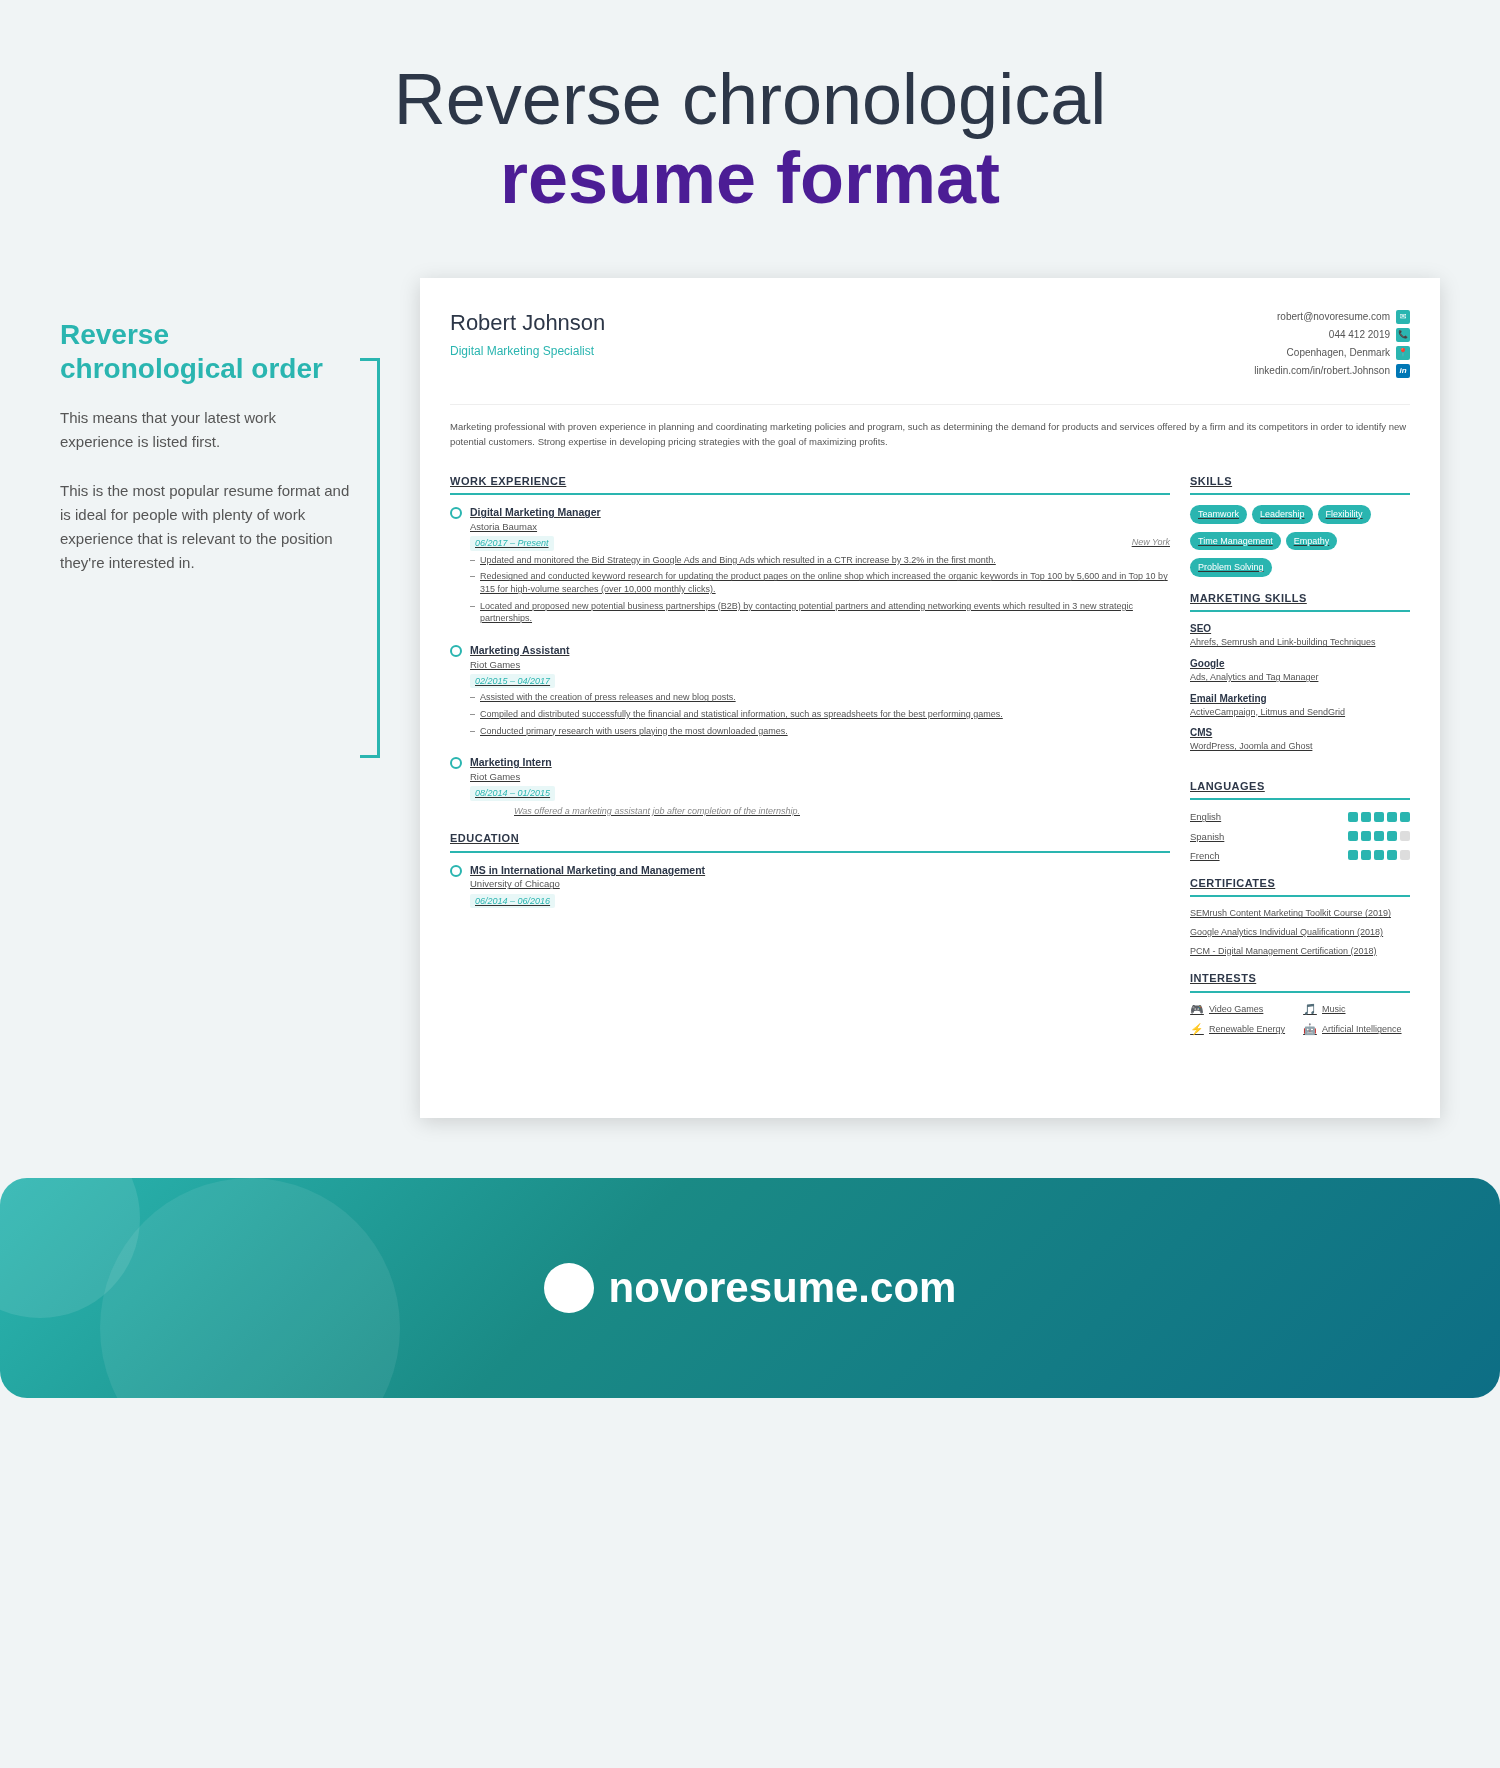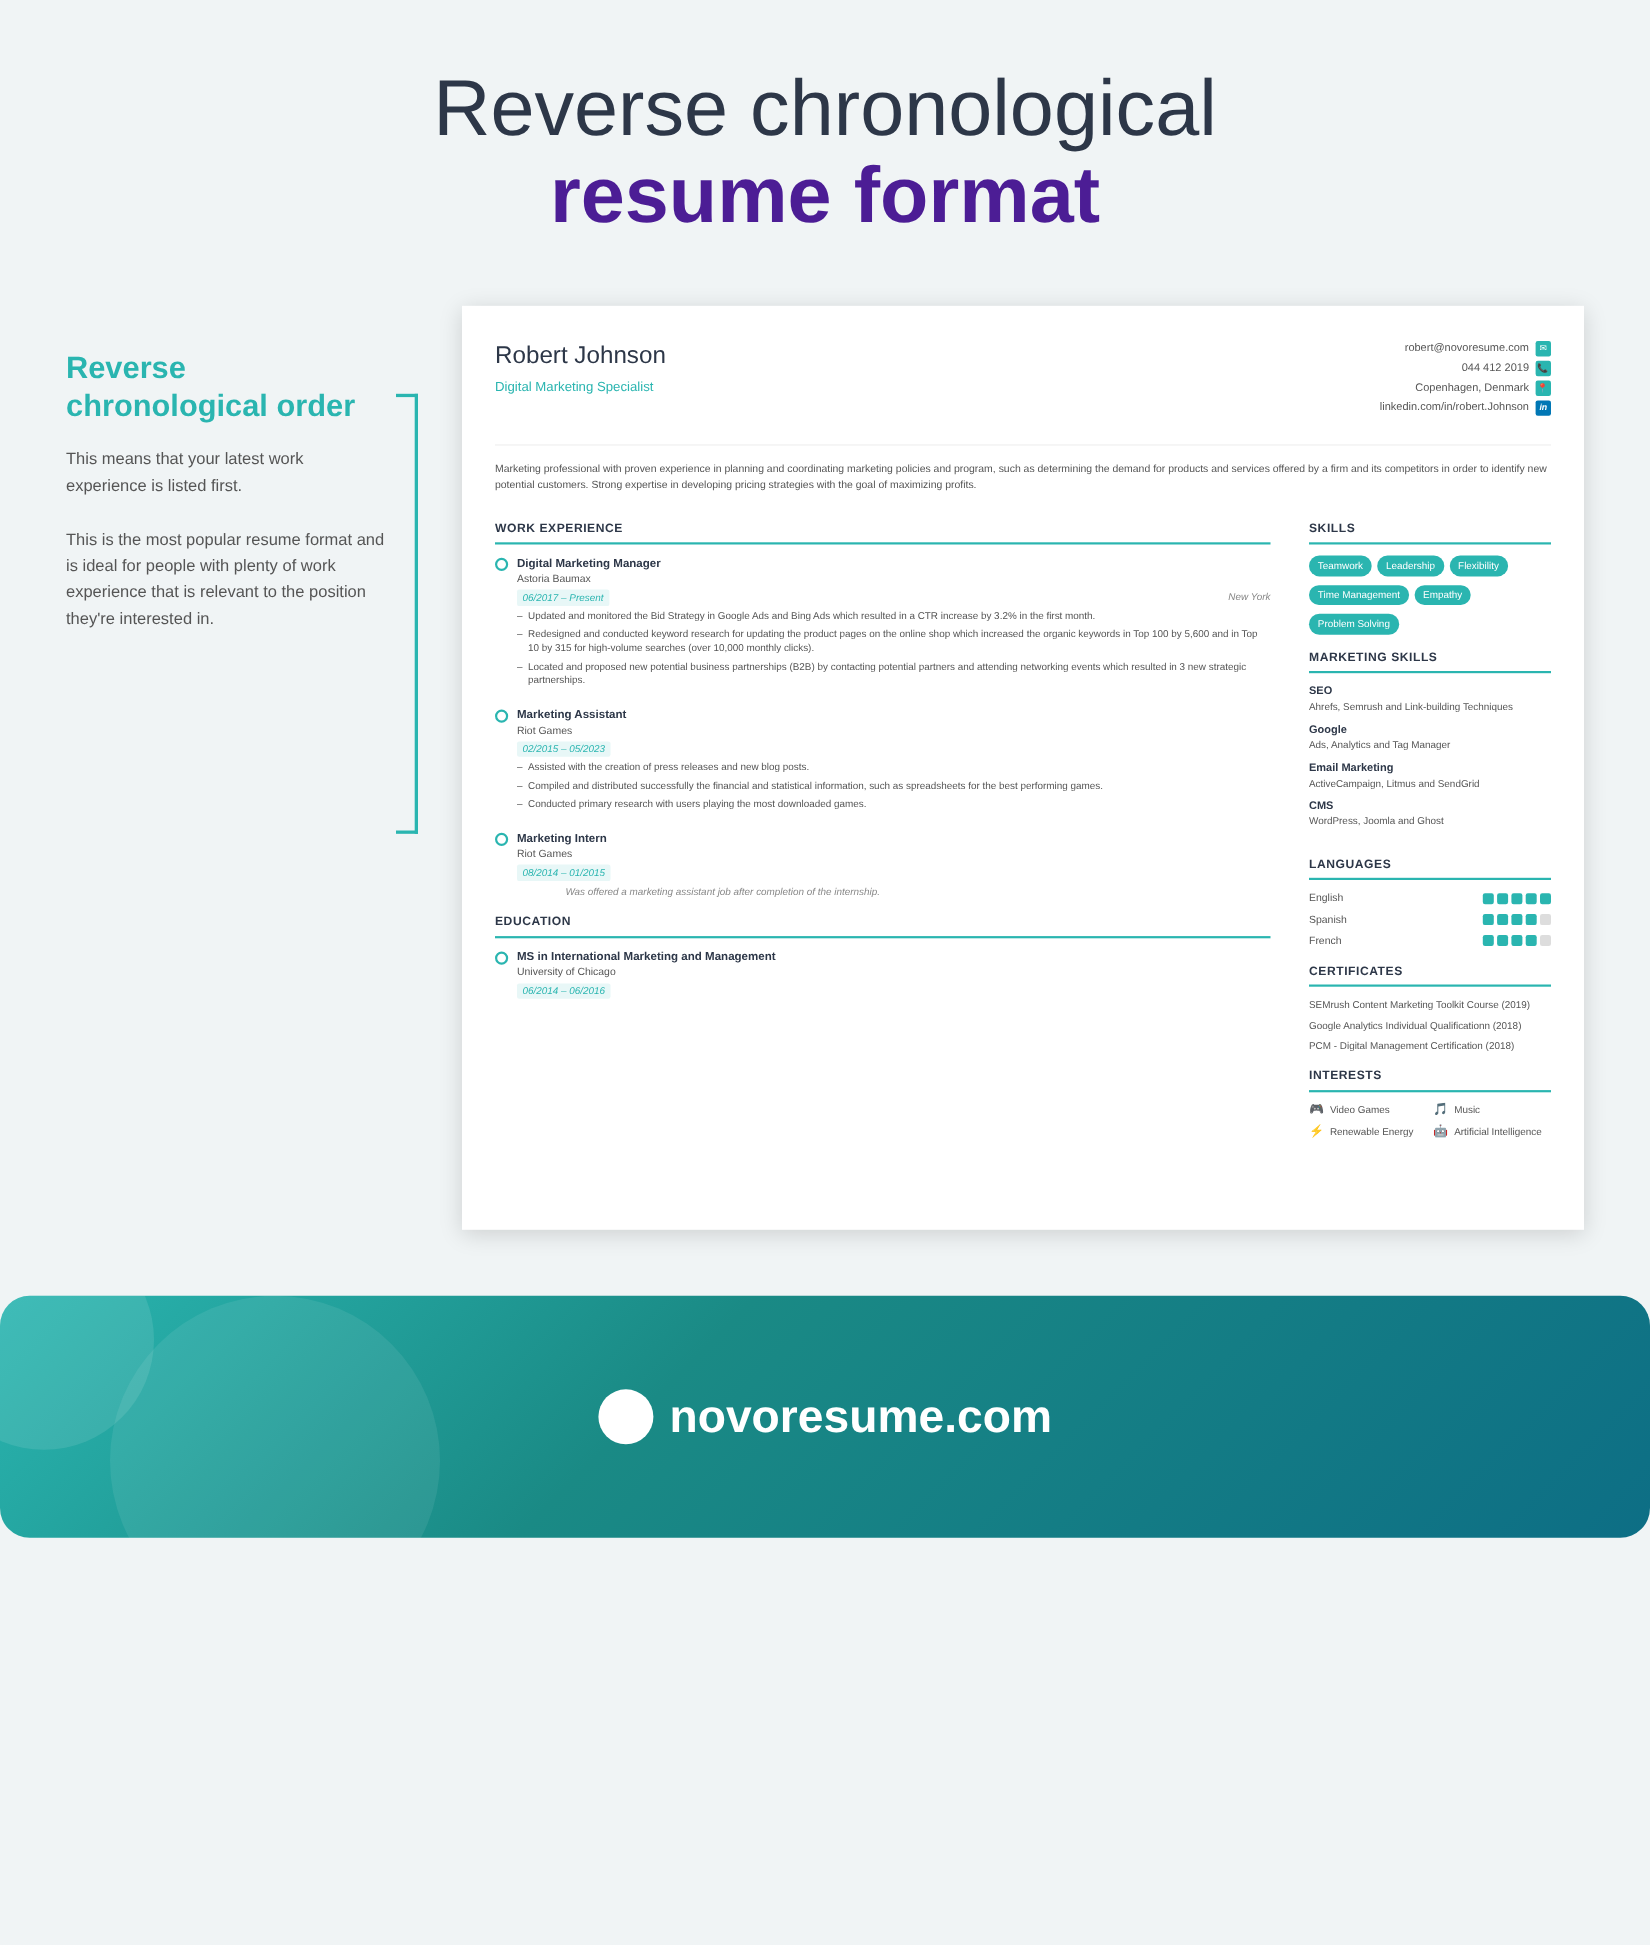--- a/index.html
+++ b/index.html
@@ -134,21 +134,22 @@
       font-size: 9.5px;
       color: #555;
       line-height: 1.5;
       margin-bottom: 15px;
       padding-bottom: 10px;
     }
 
     
     .resume-body {
       display: flex;
-      gap: 35px;
+      gap: 20px;
+      text-decoration: underline;
     }
     .resume-left {
       flex: 1;
     }
     .resume-right {
       width: 220px;
       flex-shrink: 0;
     }
 
     
@@ -446,21 +447,21 @@
             </ul>
           </div>
         </div>
 
         <div class="work-item">
           <div class="work-circle"></div>
           <div class="work-content">
             <div class="work-title">Marketing Assistant</div>
             <div class="work-company">Riot Games</div>
             <div class="work-dates-row">
-              <span class="work-dates">02/2015 – 05/2023</span>
+              <span class="work-dates">02/2015 – 04/2017</span>
             </div>
             <ul class="work-bullets">
               <li>Assisted with the creation of press releases and new blog posts.</li>
               <li>Compiled and distributed successfully the financial and statistical information, such as spreadsheets for the best performing games.</li>
               <li>Conducted primary research with users playing the most downloaded games.</li>
             </ul>
           </div>
         </div>
 
         <div class="work-item">

